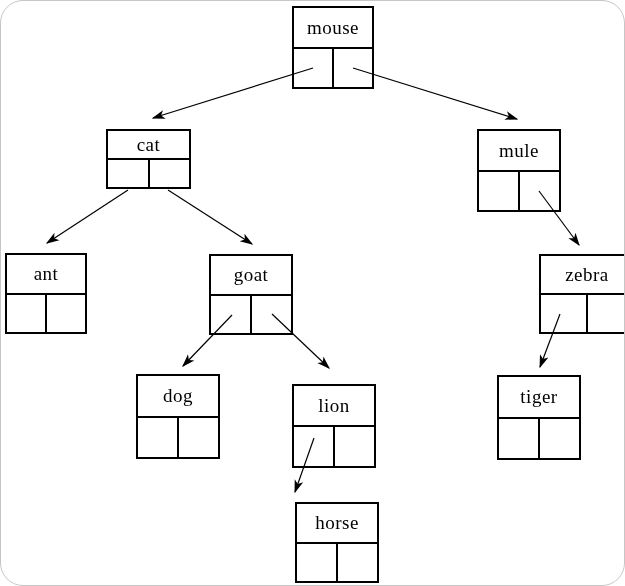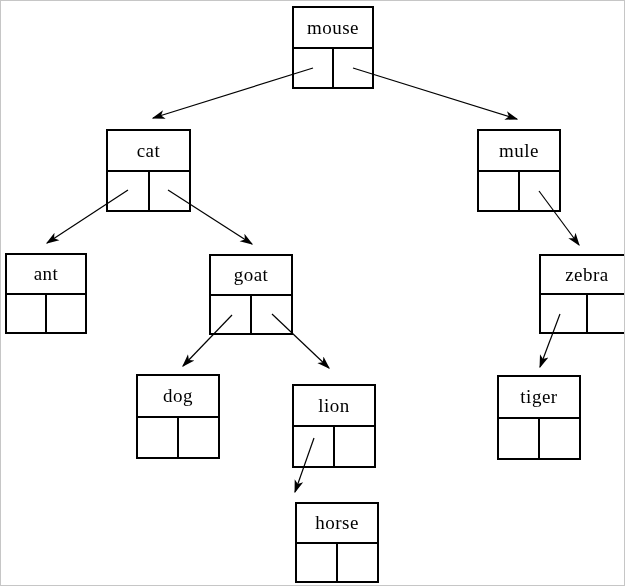--- a/index.html
+++ b/index.html
@@ -36,30 +36,30 @@
   .node .cell.right{border-left:2px solid #000;}
   svg.edges{
     position:absolute;
     left:0;top:0;
     pointer-events:none;
   }
 </style>
 </head>
 <body>
 
-<div class="page" style="background: rgb(255, 255, 255); border-color: rgb(198, 198, 198);">
+<div class="page" style="background: rgb(255, 255, 255); border-color: rgb(198, 198, 198); border-radius: 23px;">
 
   <div class="node" style="left: 291px; top: 5px; width: 82px; height: 83px;">
       <div class="label">mouse</div>
       <div class="cells">
         <div class="cell"></div>
         <div class="cell right"></div>
       </div>
     </div>
-    <div class="node" style="left: 105px; top: 128px; width: 85px; height: 83px; justify-content: space-between;">
+    <div class="node" style="left: 105px; top: 128px; width: 85px; height: 60px; justify-content: space-between;">
       <div class="label">cat</div>
       <div class="cells">
         <div class="cell"></div>
         <div class="cell right"></div>
       </div>
     </div>
     <div class="node" style="left: 4px; top: 252px; width: 82px; height: 81px;">
       <div class="label">ant</div>
       <div class="cells">
         <div class="cell"></div>

